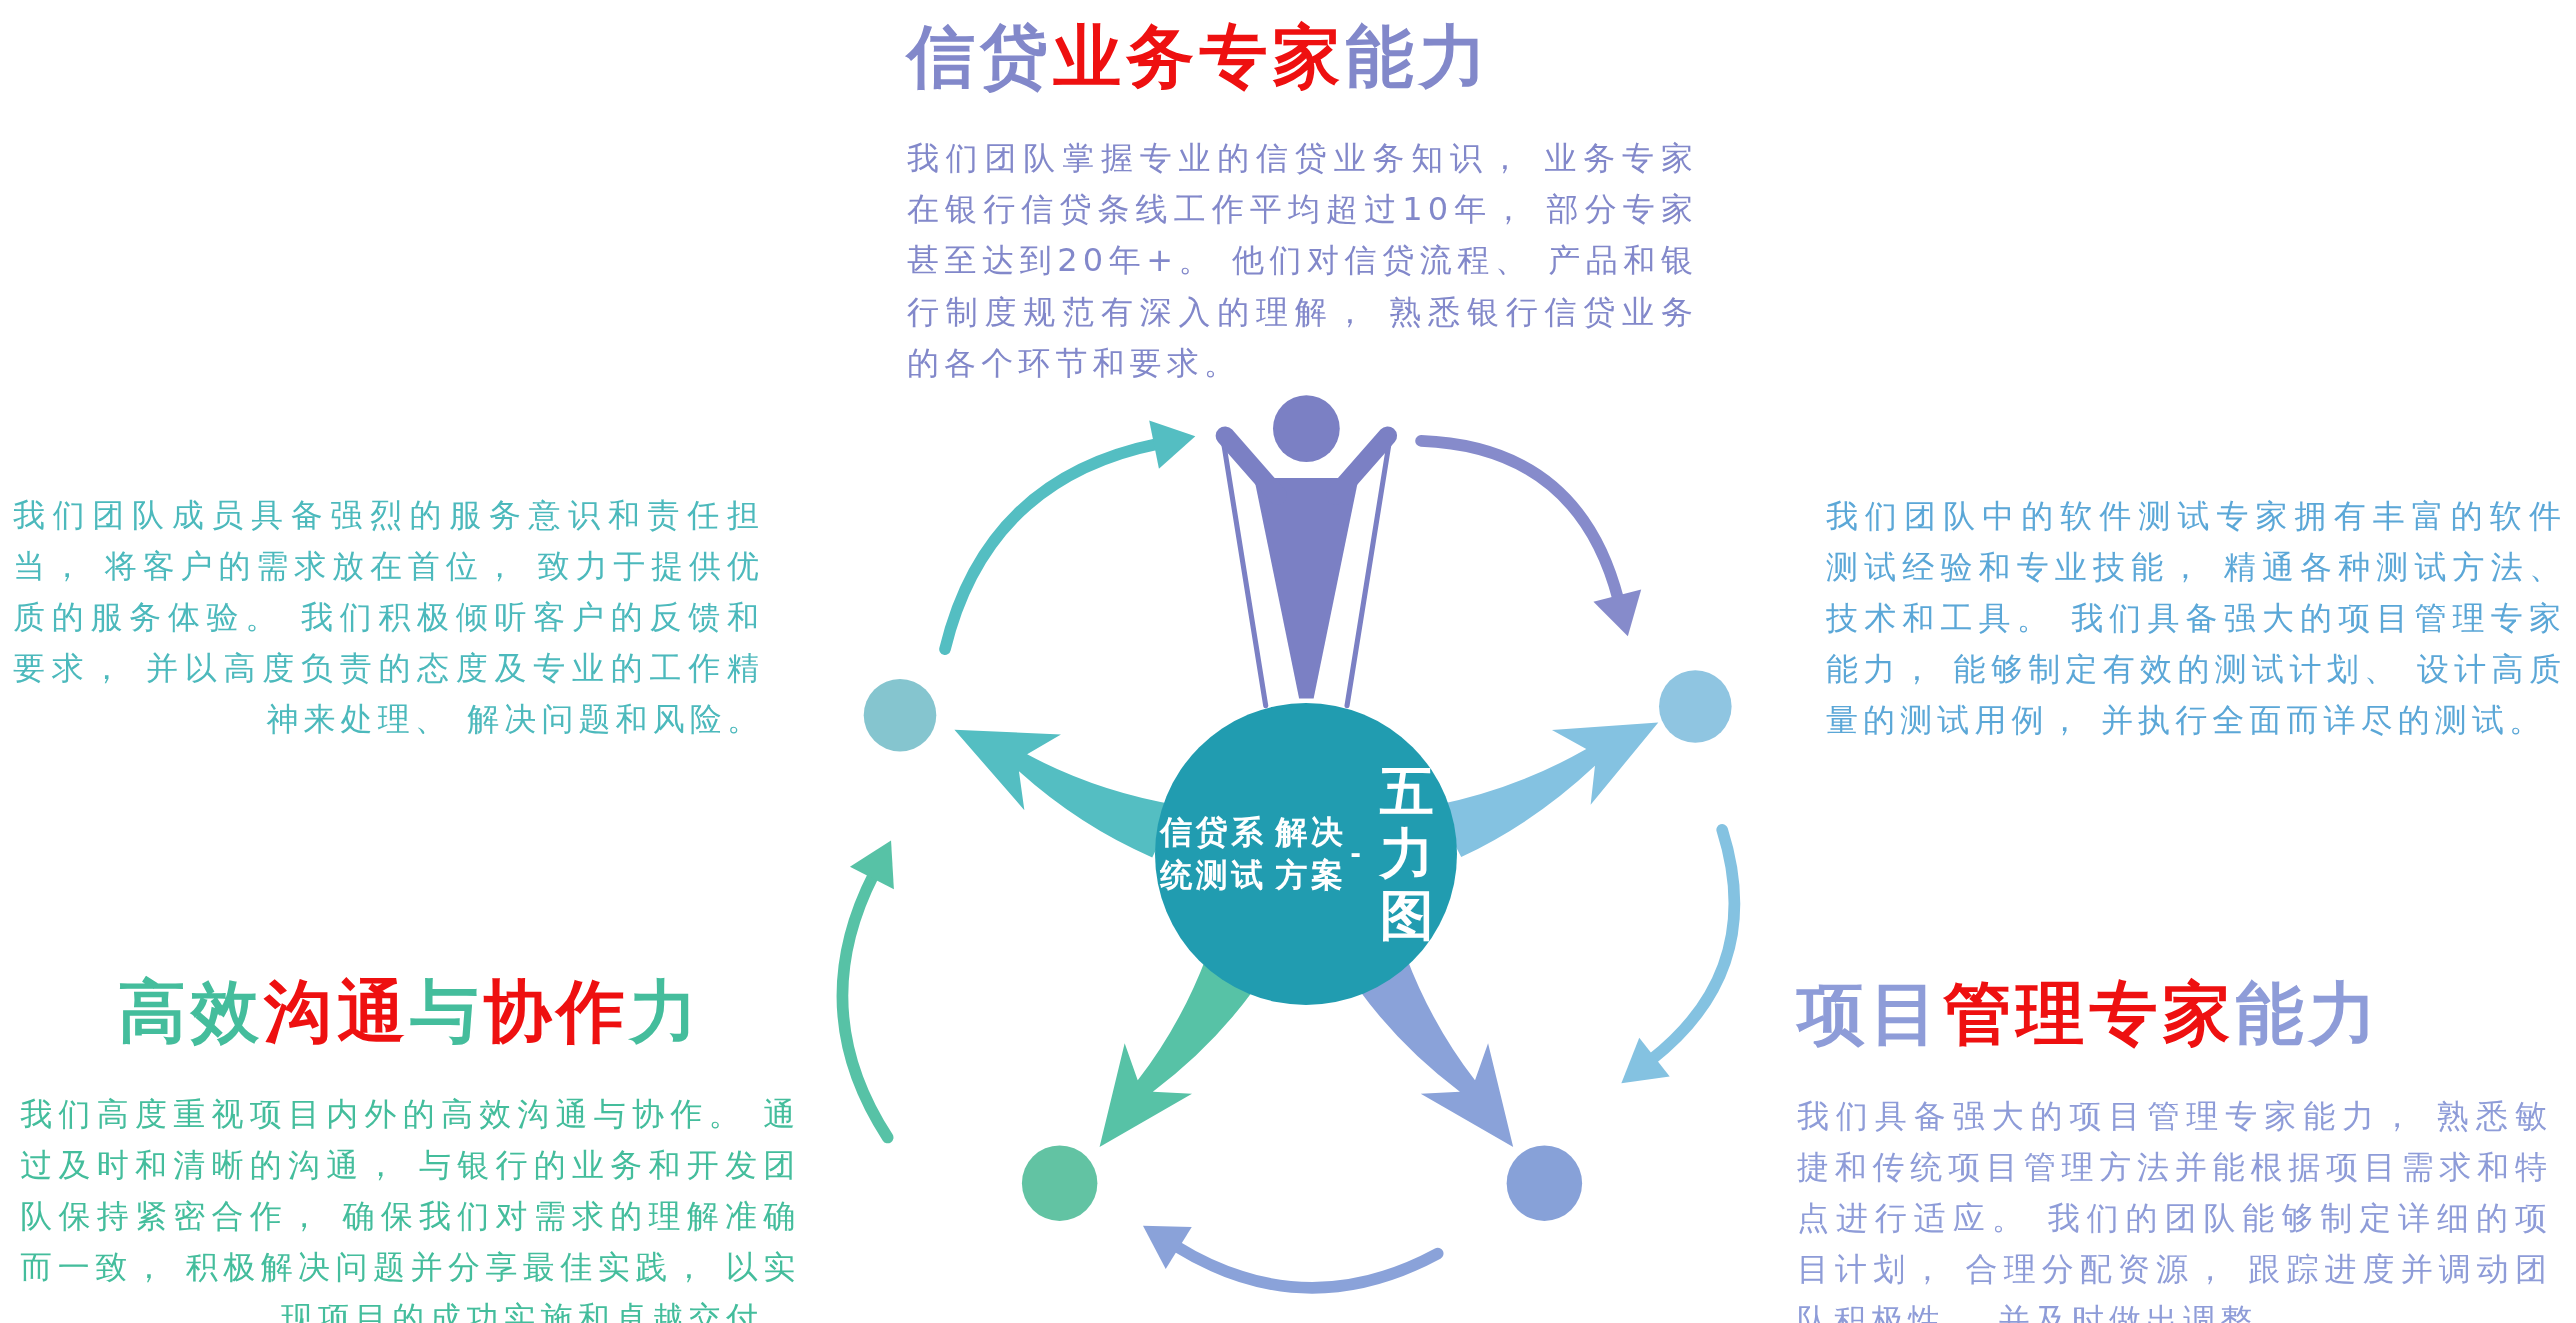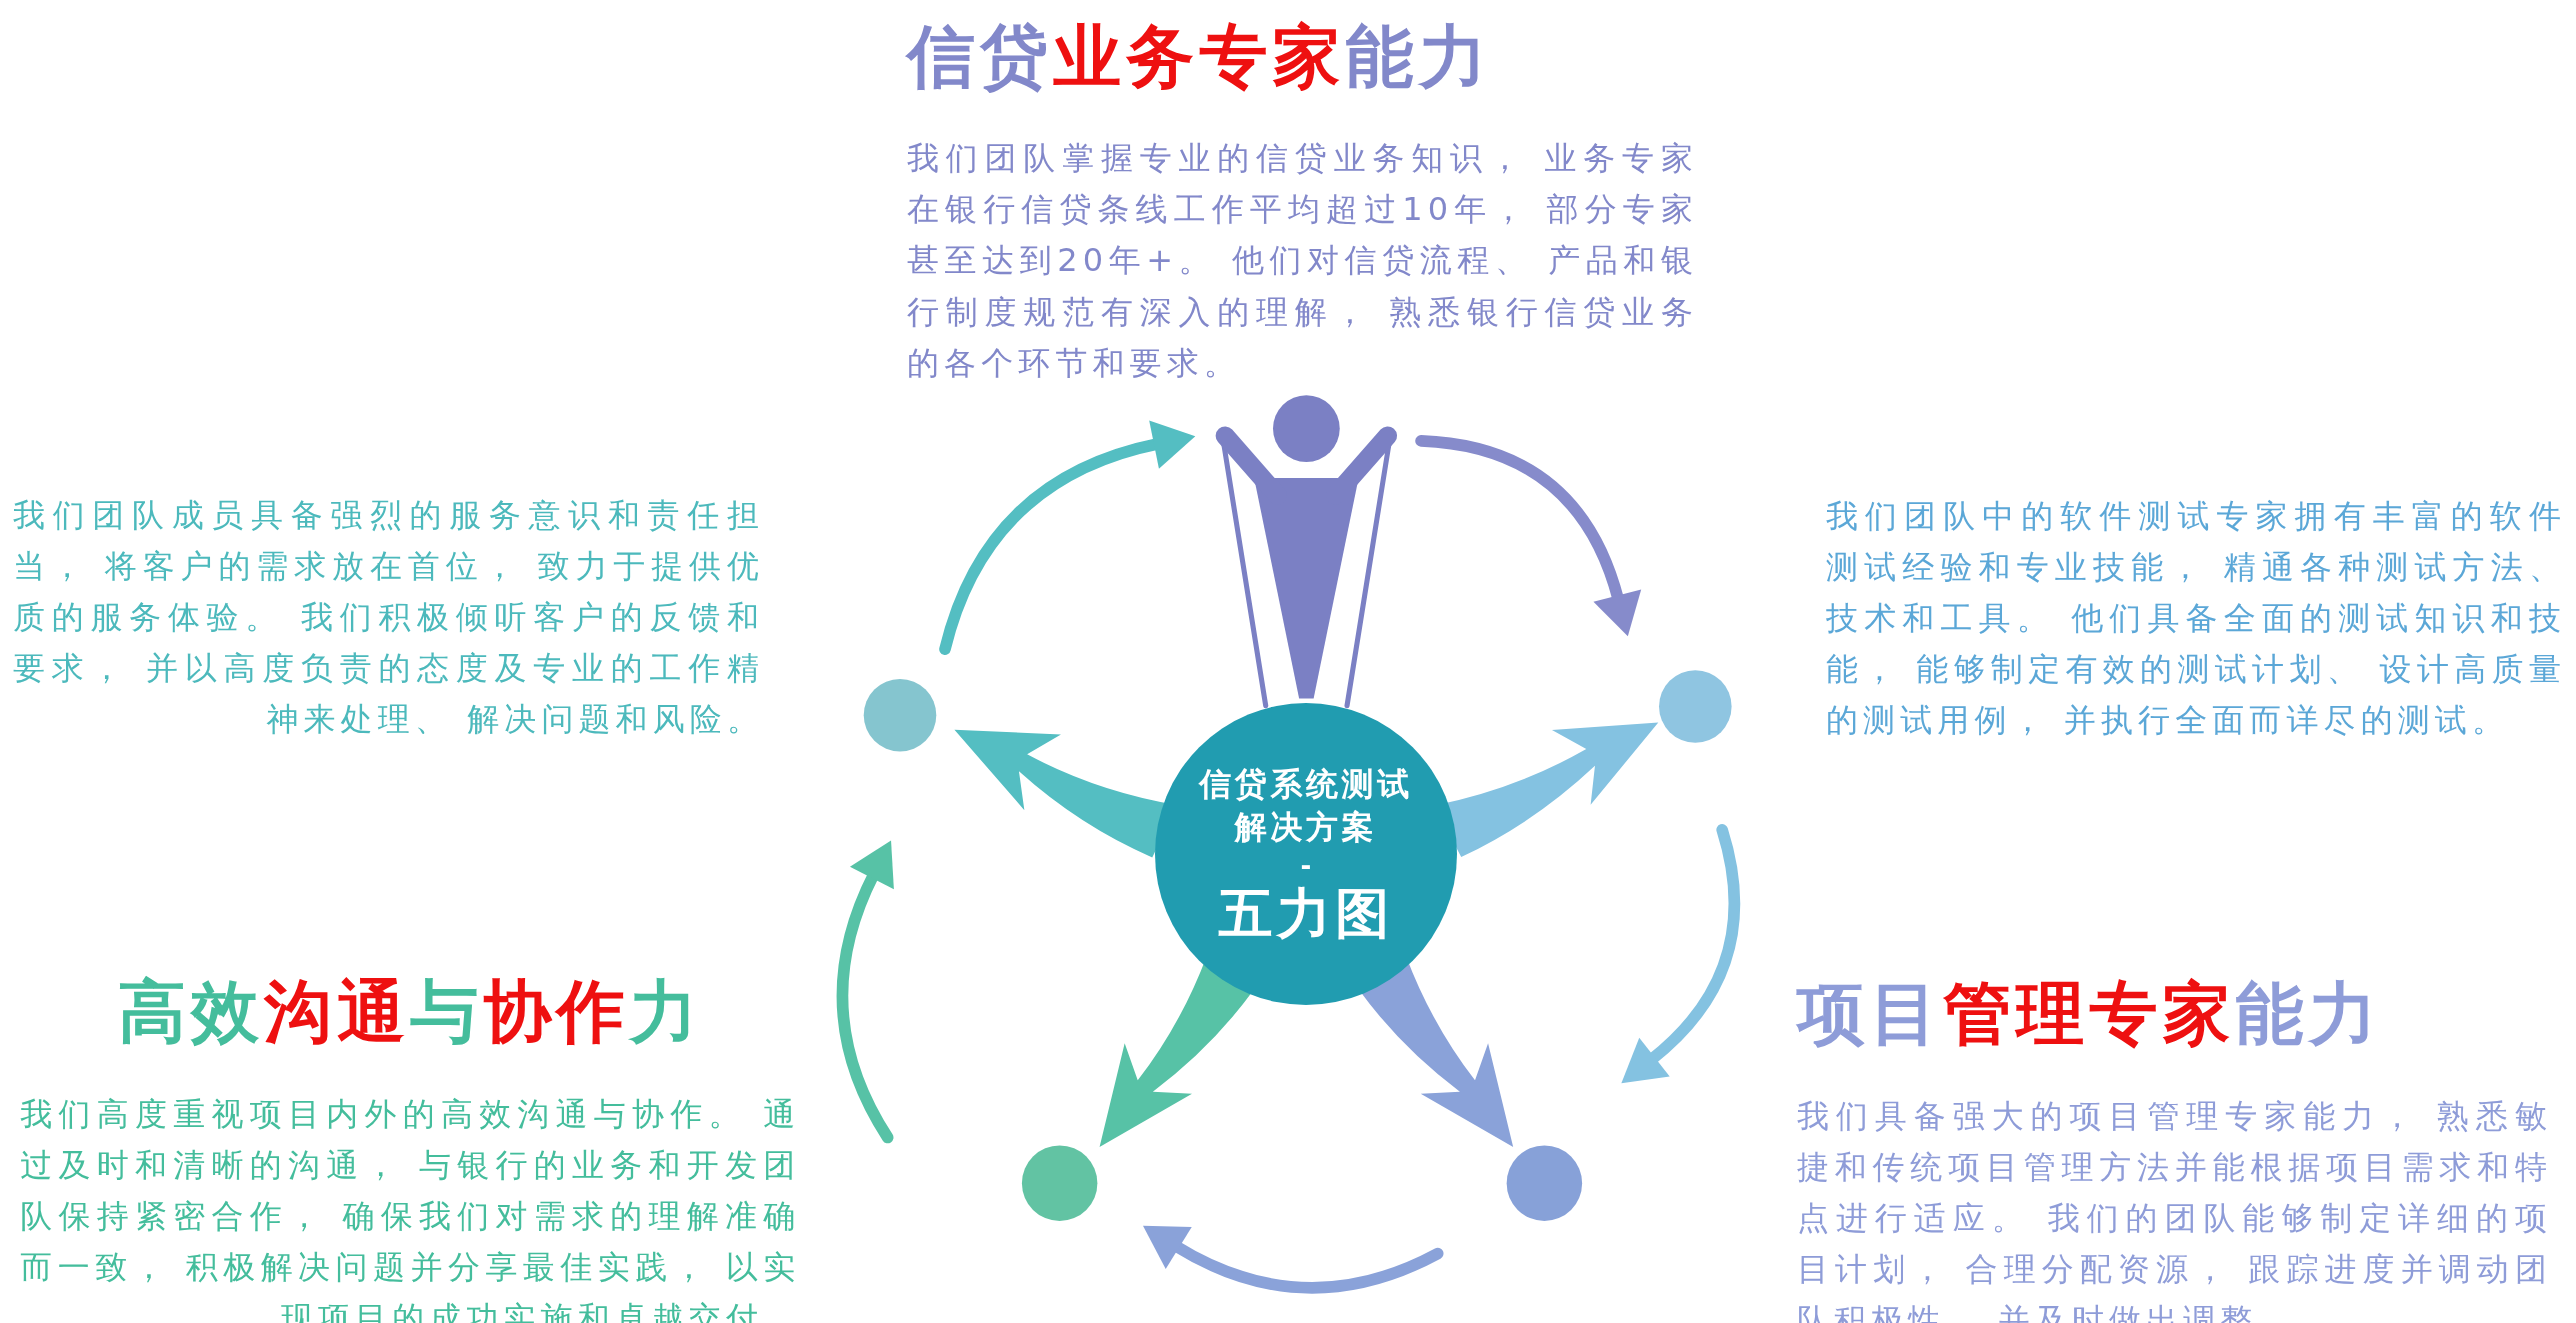--- a/index.html
+++ b/index.html
@@ -29,21 +29,21 @@
 
   .node-left { fill:var(--node-left); }
   .node-right{ fill:var(--node-right); }
   .node-bl   { fill:var(--node-bottom-left); }
   .node-br   { fill:var(--node-bottom-right); }
   .person-fill   { fill:var(--person); }
   .person-stroke { stroke:var(--person); fill:none; stroke-linecap:round; }
 
   .center-circle { position:absolute; left:1155px; top:703px; width:302px; height:302px;
     border-radius:50%; background:var(--center-bg); color:#ffffff;
-    display:flex; flex-direction:column; align-items:center; justify-content:center;
+    display:flex; flex-direction:row; align-items:center; justify-content:center;
     text-align:center; }
   .cc-line  { font-size:32px; font-weight:700; letter-spacing:3.6px; line-height:1.35; }
   .cc-dash  { font-size:26px; font-weight:700; line-height:1.1; margin:2.9px 0; }
   .cc-title { font-size:54px; font-weight:700; letter-spacing:4.4px; line-height:1.15; }
 </style>
 </head>
 <body>
 
 <div class="canvas">
 
@@ -55,21 +55,21 @@
   <section class="sec sec-left-top">
     <p class="sec-body">我们团队成员具备强烈的服务意识和责任担当， 将客户的需求放在首位， 致力于提供优质的服务体验。 我们积极倾听客户的反馈和要求， 并以高度负责的态度及专业的工作精神来处理、 解决问题和风险。</p>
   </section>
 
   <section class="sec sec-left-bottom">
     <h2 class="sec-title"><span class="c-accent">高效</span><span class="c-red">沟通</span><span class="c-accent">与</span><span class="c-red">协作</span><span class="c-accent">力</span></h2>
     <p class="sec-body">我们高度重视项目内外的高效沟通与协作。 通过及时和清晰的沟通， 与银行的业务和开发团队保持紧密合作， 确保我们对需求的理解准确而一致， 积极解决问题并分享最佳实践， 以实现项目的成功实施和卓越交付。</p>
   </section>
 
   <section class="sec sec-right-top">
-    <p class="sec-body">我们团队中的软件测试专家拥有丰富的软件测试经验和专业技能， 精通各种测试方法、 技术和工具。 他们具备全面的测试知识和技能， 能够制定有效的测试计划、 设计高质量的测试用例， 并执行全面而详尽的测试。</p>
+    <p class="sec-body">我们团队中的软件测试专家拥有丰富的软件测试经验和专业技能， 精通各种测试方法、 技术和工具。 我们具备强大的项目管理专家能力， 能够制定有效的测试计划、 设计高质量的测试用例， 并执行全面而详尽的测试。</p>
   </section>
 
   <section class="sec sec-right-bottom">
     <h2 class="sec-title"><span class="c-accent">项目</span><span class="c-red">管理专家</span><span class="c-accent">能力</span></h2>
     <p class="sec-body">我们具备强大的项目管理专家能力， 熟悉敏捷和传统项目管理方法并能根据项目需求和特点进行适应。 我们的团队能够制定详细的项目计划， 合理分配资源， 跟踪进度并调动团队积极性， 并及时做出调整。</p>
   </section>
 
   <svg id="diagram-svg" viewBox="0 0 1350 1334">
     <path d="M 172 404 Q 228.84494832045272 168.84068836117703 466 121" fill="none" stroke="#54bec2" stroke-width="16" stroke-linecap="round"></path>
       <path d="M 516.9731912619986 110.7173071344267 L 466.8417771126442 155.51508961733444 L 453.3951787499715 88.85783950549016 Z" fill="#54bec2"></path>

